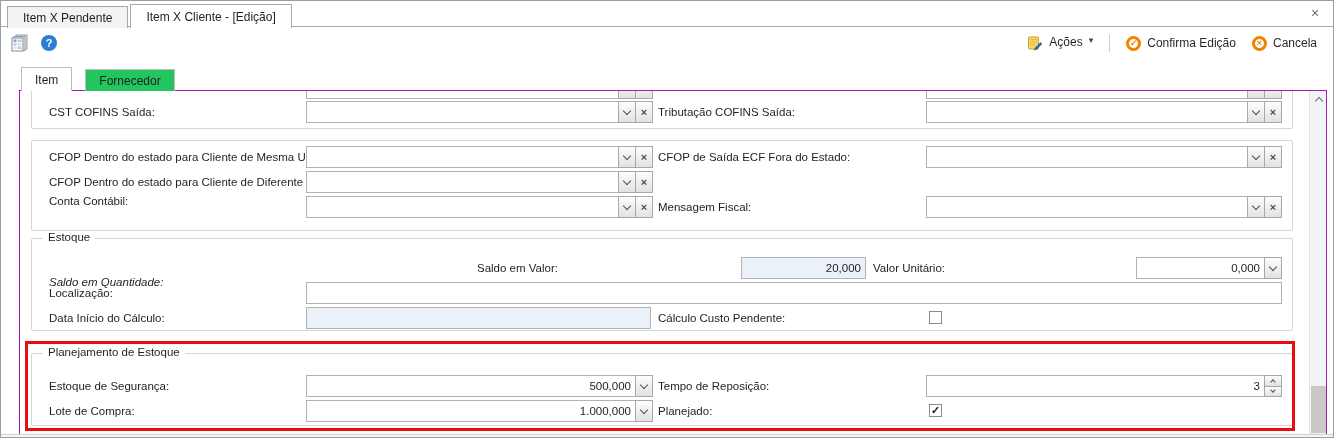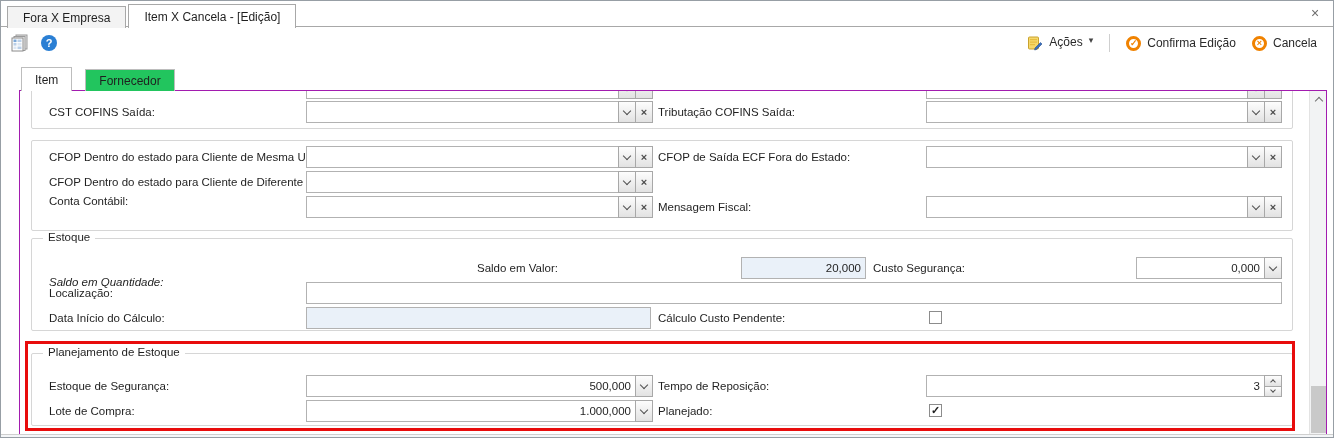--- a/index.html
+++ b/index.html
@@ -71,24 +71,24 @@
   .bottom-strip{position:absolute;left:0;top:433px;width:100%;height:5px;background:#f4f6f8;border-top:1px solid #cfcfcf;}
 </style>
 </head>
 <body>
 
 <div class="window">
 
   <div class="tabstrip"></div>
   <div class="doc-tabs">
     <div class="doc-tab">
-      <span>Fora X Empresa</span>
+      <span>Item X Pendente</span>
     </div>
     <div class="doc-tab active">
-      <span>Item X Cancela - [Edição]</span>
+      <span>Item X Cliente - [Edição]</span>
     </div>
   </div>
   <div class="win-close">×</div>
 
   <div class="toolbar">
     <div class="tb-left">
       <svg class="icon-grid" viewBox="0 0 18 18">
         <rect x="5" y="1" width="11" height="14" fill="#e3e3e3" stroke="#9a9a9a"></rect>
         <rect x="3" y="2.5" width="11" height="14" fill="#efefef" stroke="#9a9a9a"></rect>
         <rect x="1" y="4" width="11" height="13" fill="#fff" stroke="#8a8a8a"></rect>
@@ -233,21 +233,21 @@
         </div>
     </div>
 
     <div class="groupbox" style="left:11px;top:147px;width:1262px;height:93px;">
       <span class="legend">Estoque</span>
     </div>
 
     <div class="lbl" style="left:29px;top:180px;font-style:italic;">Saldo em Quantidade:</div>
     <div class="lbl" style="left:457px;top:166px;">Saldo em Valor:</div>
     <input class="txt ro num" style="left: 721px; top: 166px; width: 125px;" readonly="" value="20,000">
-    <div class="lbl" style="left:853px;top:166px;">Custo Segurança:</div>
+    <div class="lbl" style="left:853px;top:166px;">Valor Unitário:</div>
     <div class="combo" style="left:1116px;top:166px;width:146px;">
       <input class="cinput num" value="0,000" style="">
       <div class="cbtn">
           <span class="chev down"></span>
         </div>
     </div>
 
     <div class="lbl" style="left:29px;top:191px;">Localização:</div>
     <input class="txt" style="left: 286px; top: 191px; width: 976px;" value="">
 

